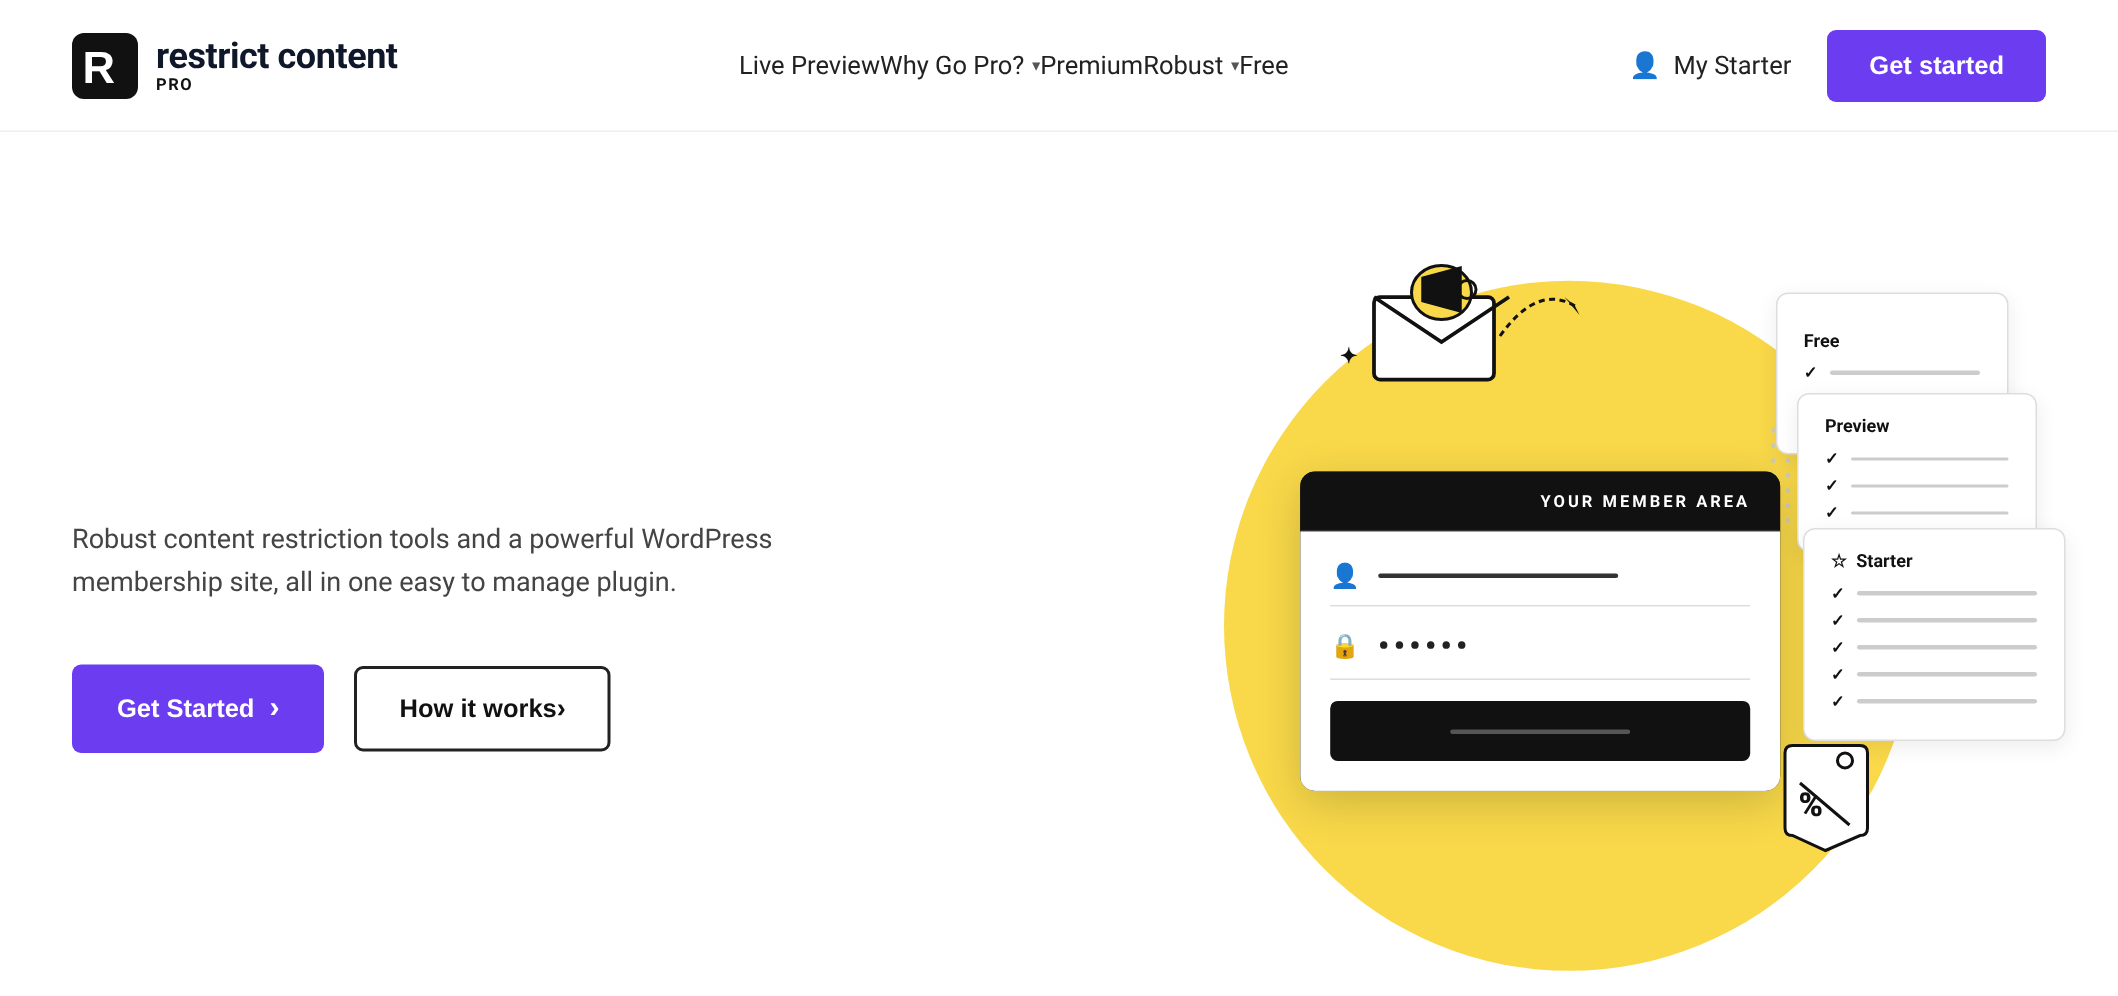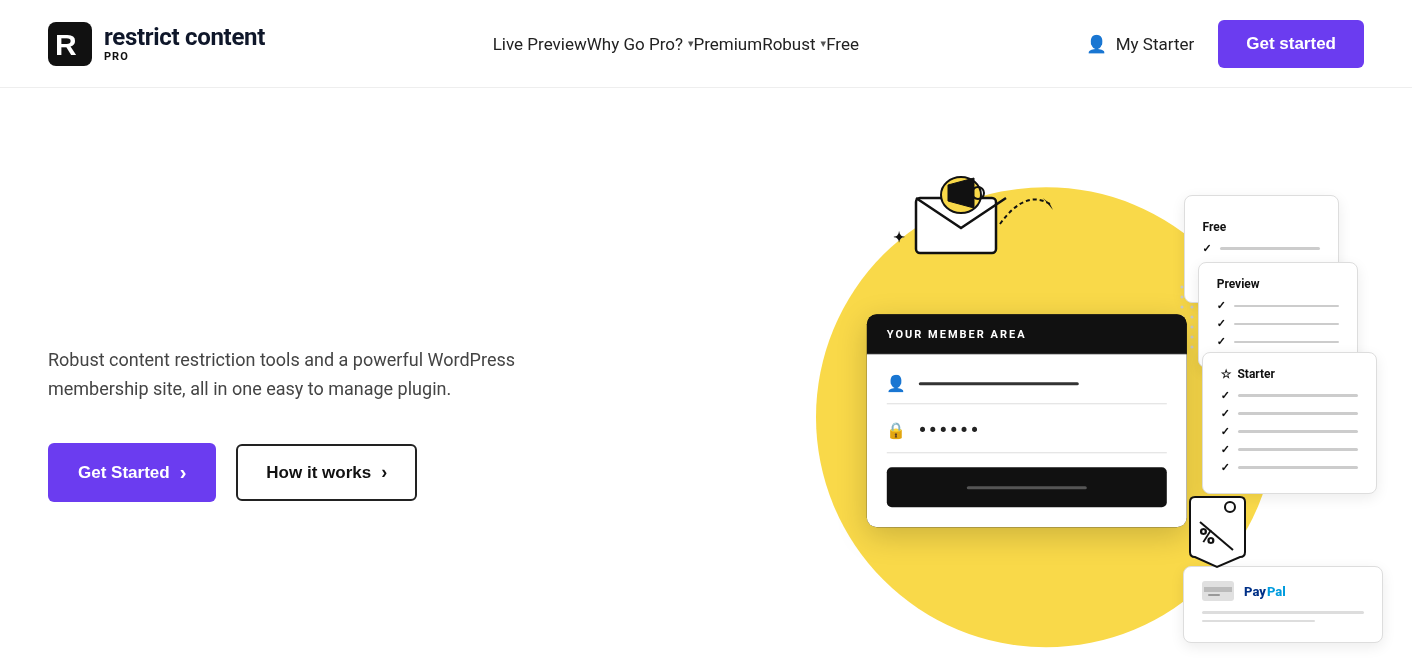--- a/index.html
+++ b/index.html
@@ -148,21 +148,20 @@
       background: #fff;
       color: #111;
       border: 2px solid #222;
       padding: 16px 28px;
       border-radius: 6px;
       font-size: 17px;
       font-weight: 600;
       cursor: pointer;
       display: flex;
       align-items: center;
-      gap: 10px;
     }
 
     
     .hero-right {
       flex: 1;
       position: relative;
       height: 560px;
       display: flex;
       align-items: center;
       justify-content: center;
@@ -195,20 +194,21 @@
       z-index: 5;
     }
     .member-card-header {
       background: #111;
       color: #fff;
       font-size: 11px;
       font-weight: 700;
       letter-spacing: 2px;
       padding: 14px 20px 12px;
       border-bottom: 1px solid #333;
+      text-align: right;
     }
     .member-card-body {
       background: #fff;
       padding: 20px;
       display: flex;
       flex-direction: column;
       gap: 14px;
     }
     .member-field {
       display: flex;
@@ -559,32 +559,15 @@
 
         <path d="M10 5 L55 5 Q60 5 60 10 L60 60 Q60 65 55 65 L32 75 L10 65 Q5 65 5 60 L5 10 Q5 5 10 5Z" fill="#fff" stroke="#111" stroke-width="2"></path>
         <circle cx="45" cy="15" r="5" fill="none" stroke="#111" stroke-width="2"></circle>
 
         <text x="14" y="52" font-size="22" font-weight="900" fill="#111">%</text>
 
         <line x1="15" y1="30" x2="48" y2="58" stroke="#111" stroke-width="2"></line>
       </svg>
     </div>
 
-    <div class="payment-card">
-      <div class="payment-icons-row">
-        <div class="cc-icon">
-          <svg width="28" height="18" viewBox="0 0 28 18">
-            <rect width="28" height="18" rx="3" fill="#e0e0e0"></rect>
-            <rect y="5" width="28" height="5" fill="#bbb"></rect>
-            <rect x="4" y="12" width="12" height="2" rx="1" fill="#999"></rect>
-          </svg>
-        </div>
-        <div style="display:flex;align-items:center;gap:1px;">
-          <span style="font-size:13px;font-weight:800;color:#003087;">Pay</span>
-            <span style="font-size:13px;font-weight:800;color:#009cde;">Pal</span>
-        </div>
-      </div>
-      <div class="payment-line"></div>
-      <div class="payment-line" style="width:70%;"></div>
-    </div>
 
   </div>
 </section>
 
 </body></html>

